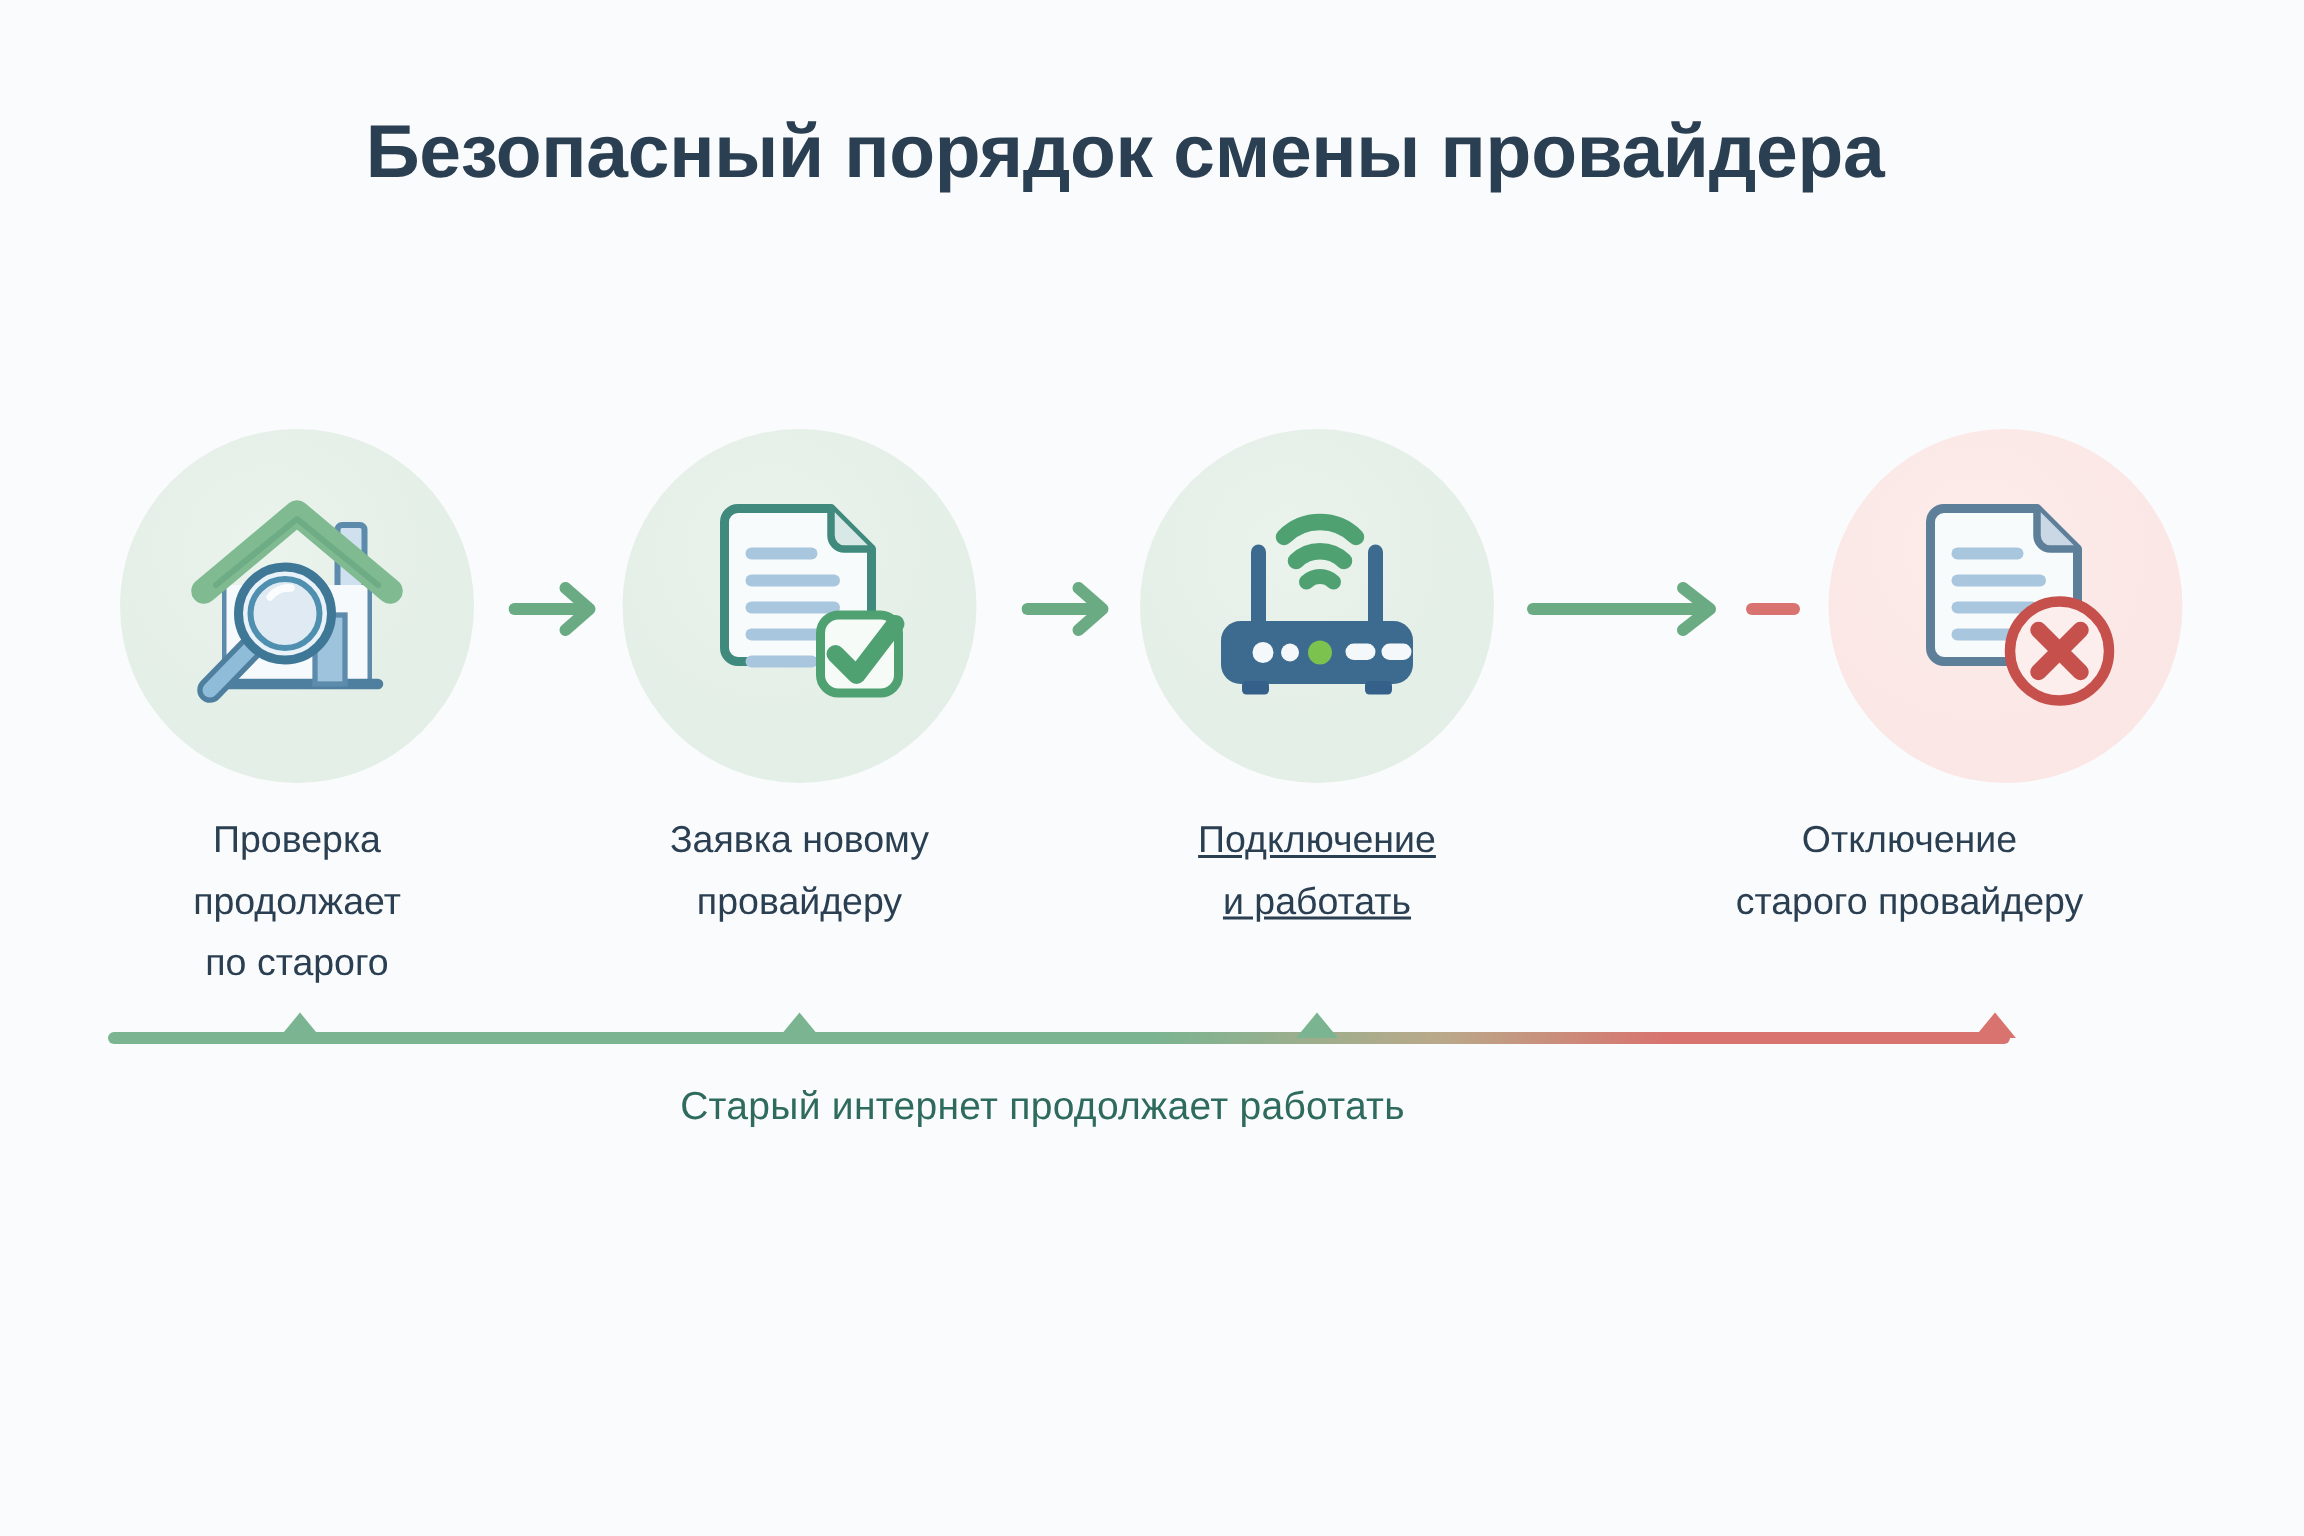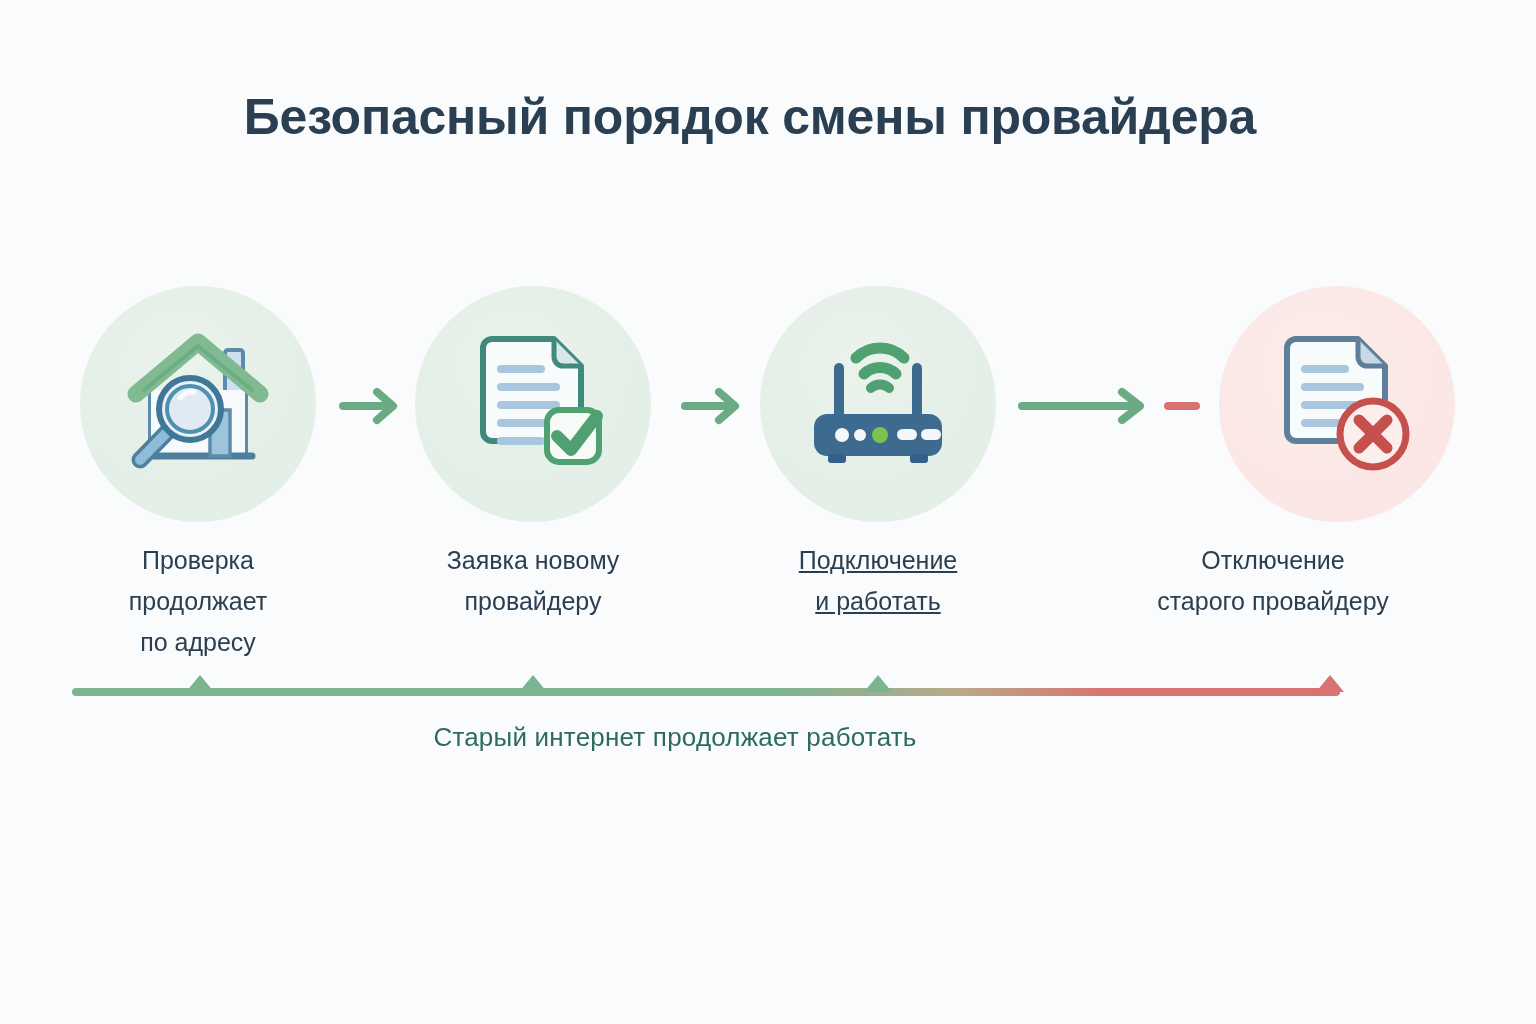--- a/index.html
+++ b/index.html
@@ -18,21 +18,21 @@
   #infographic {
     position: absolute;
     inset: 0;
     width: 1536px;
     height: 1024px;
   }
 
   
   .title {
     position: absolute;
-    top: 88px;
+    top: 72px;
     left: 0;
     width: 1500px;
     text-align: center;
     font-size: 50px;
     font-weight: 700;
     letter-spacing: -0.2px;
     color: #2b3f52;
     white-space: nowrap;
   }
 
@@ -120,20 +120,21 @@
 
   .timeline-caption {
     position: absolute;
     top: 722px;
     left: 0;
     width: 1350px;
     text-align: center;
     font-size: 26px;
     color: #2e6b5e;
     letter-spacing: 0.2px;
+    padding-left: 20px;
   }
 </style>
 </head>
 <body>
 
 <div id="infographic">
 
   <div class="title">Безопасный порядок смены провайдера</div>
 
   <div class="steps">
@@ -237,21 +238,21 @@
   <svg class="connector" id="conn-3" viewBox="0 0 196 46">
     <path d="M4 23 L118 23" stroke="#6aab84" stroke-width="8" stroke-linecap="round" fill="none"></path>
     <path d="M104 9 L122 23 L104 37" stroke="#6aab84" stroke-width="8" stroke-linecap="round" stroke-linejoin="round" fill="none"></path>
     <path d="M150 23 L178 23" stroke="#d9736f" stroke-width="8" stroke-linecap="round" fill="none"></path>
   </svg>
 
   <div class="labels">
     <div class="label" id="label-1">
       <span class="label-line">Проверка</span>
       <span class="label-line">продолжает</span>
-      <span class="label-line">по адресу</span>
+      <span class="label-line">по старого</span>
     </div>
     <div class="label" id="label-2">
       <span class="label-line">Заявка новому</span>
       <span class="label-line">провайдеру</span>
     </div>
     <div class="label" id="label-3">
       <span class="label-line">Подключение</span>
       <span class="label-line">и работать</span>
     </div>
     <div class="label" id="label-4">

